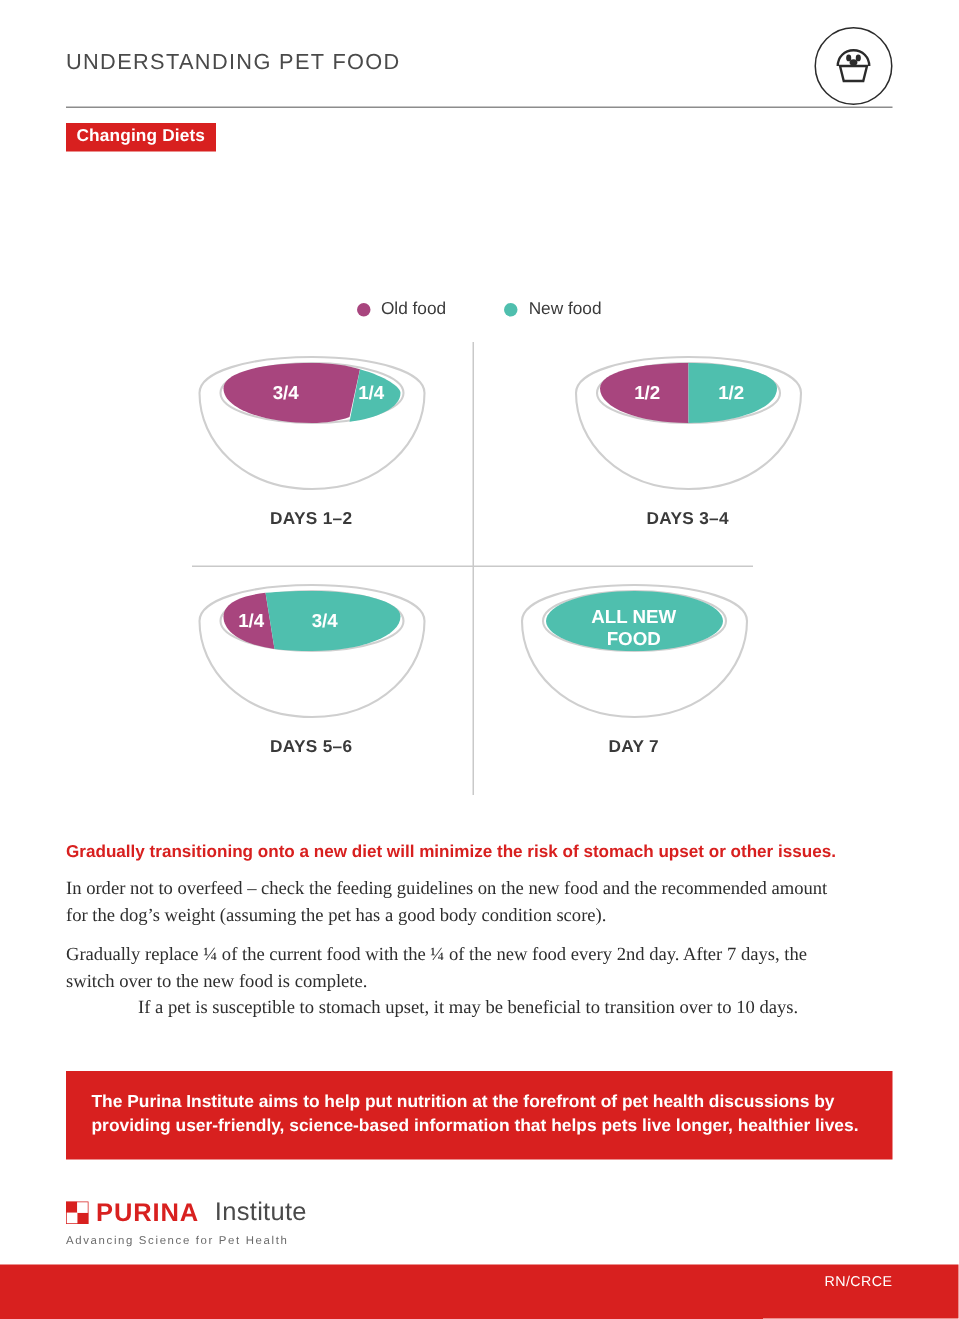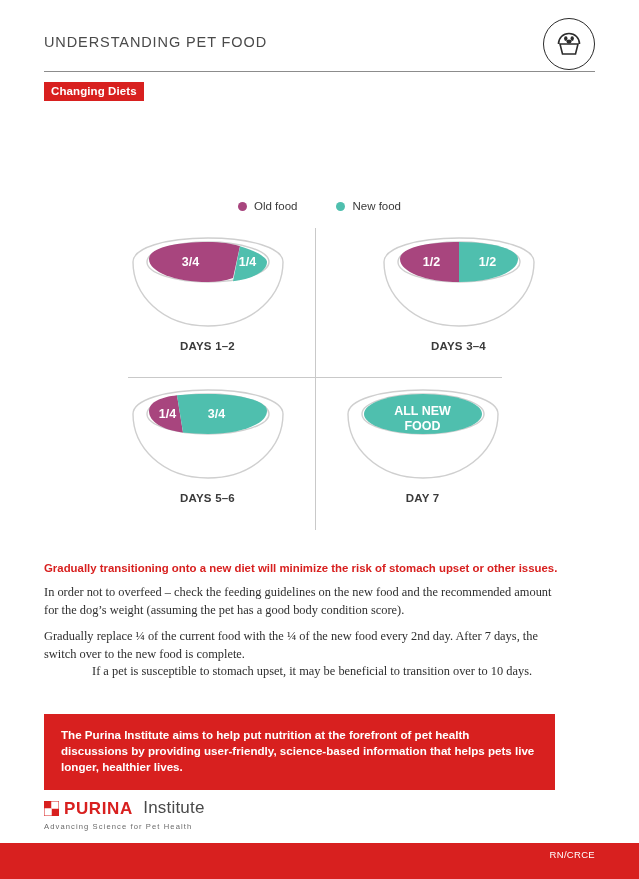--- a/index.html
+++ b/index.html
@@ -196,21 +196,21 @@
   }
   .para-1 { top: 584px; }
   .para-2 { top: 628px; }
   .para-3 { top: 663px; margin-left: 48px; }
 
   
   .callout {
     position: absolute;
     left: 44px;
     top: 714px;
-    width: 511px;
+    width: 551px;
     box-sizing: border-box;
     background: #d8201f;
     color: #ffffff;
     padding: 13px 17px 14px 17px;
     font-size: 11.6px;
     font-weight: 700;
     line-height: 1.4;
   }
 
   

